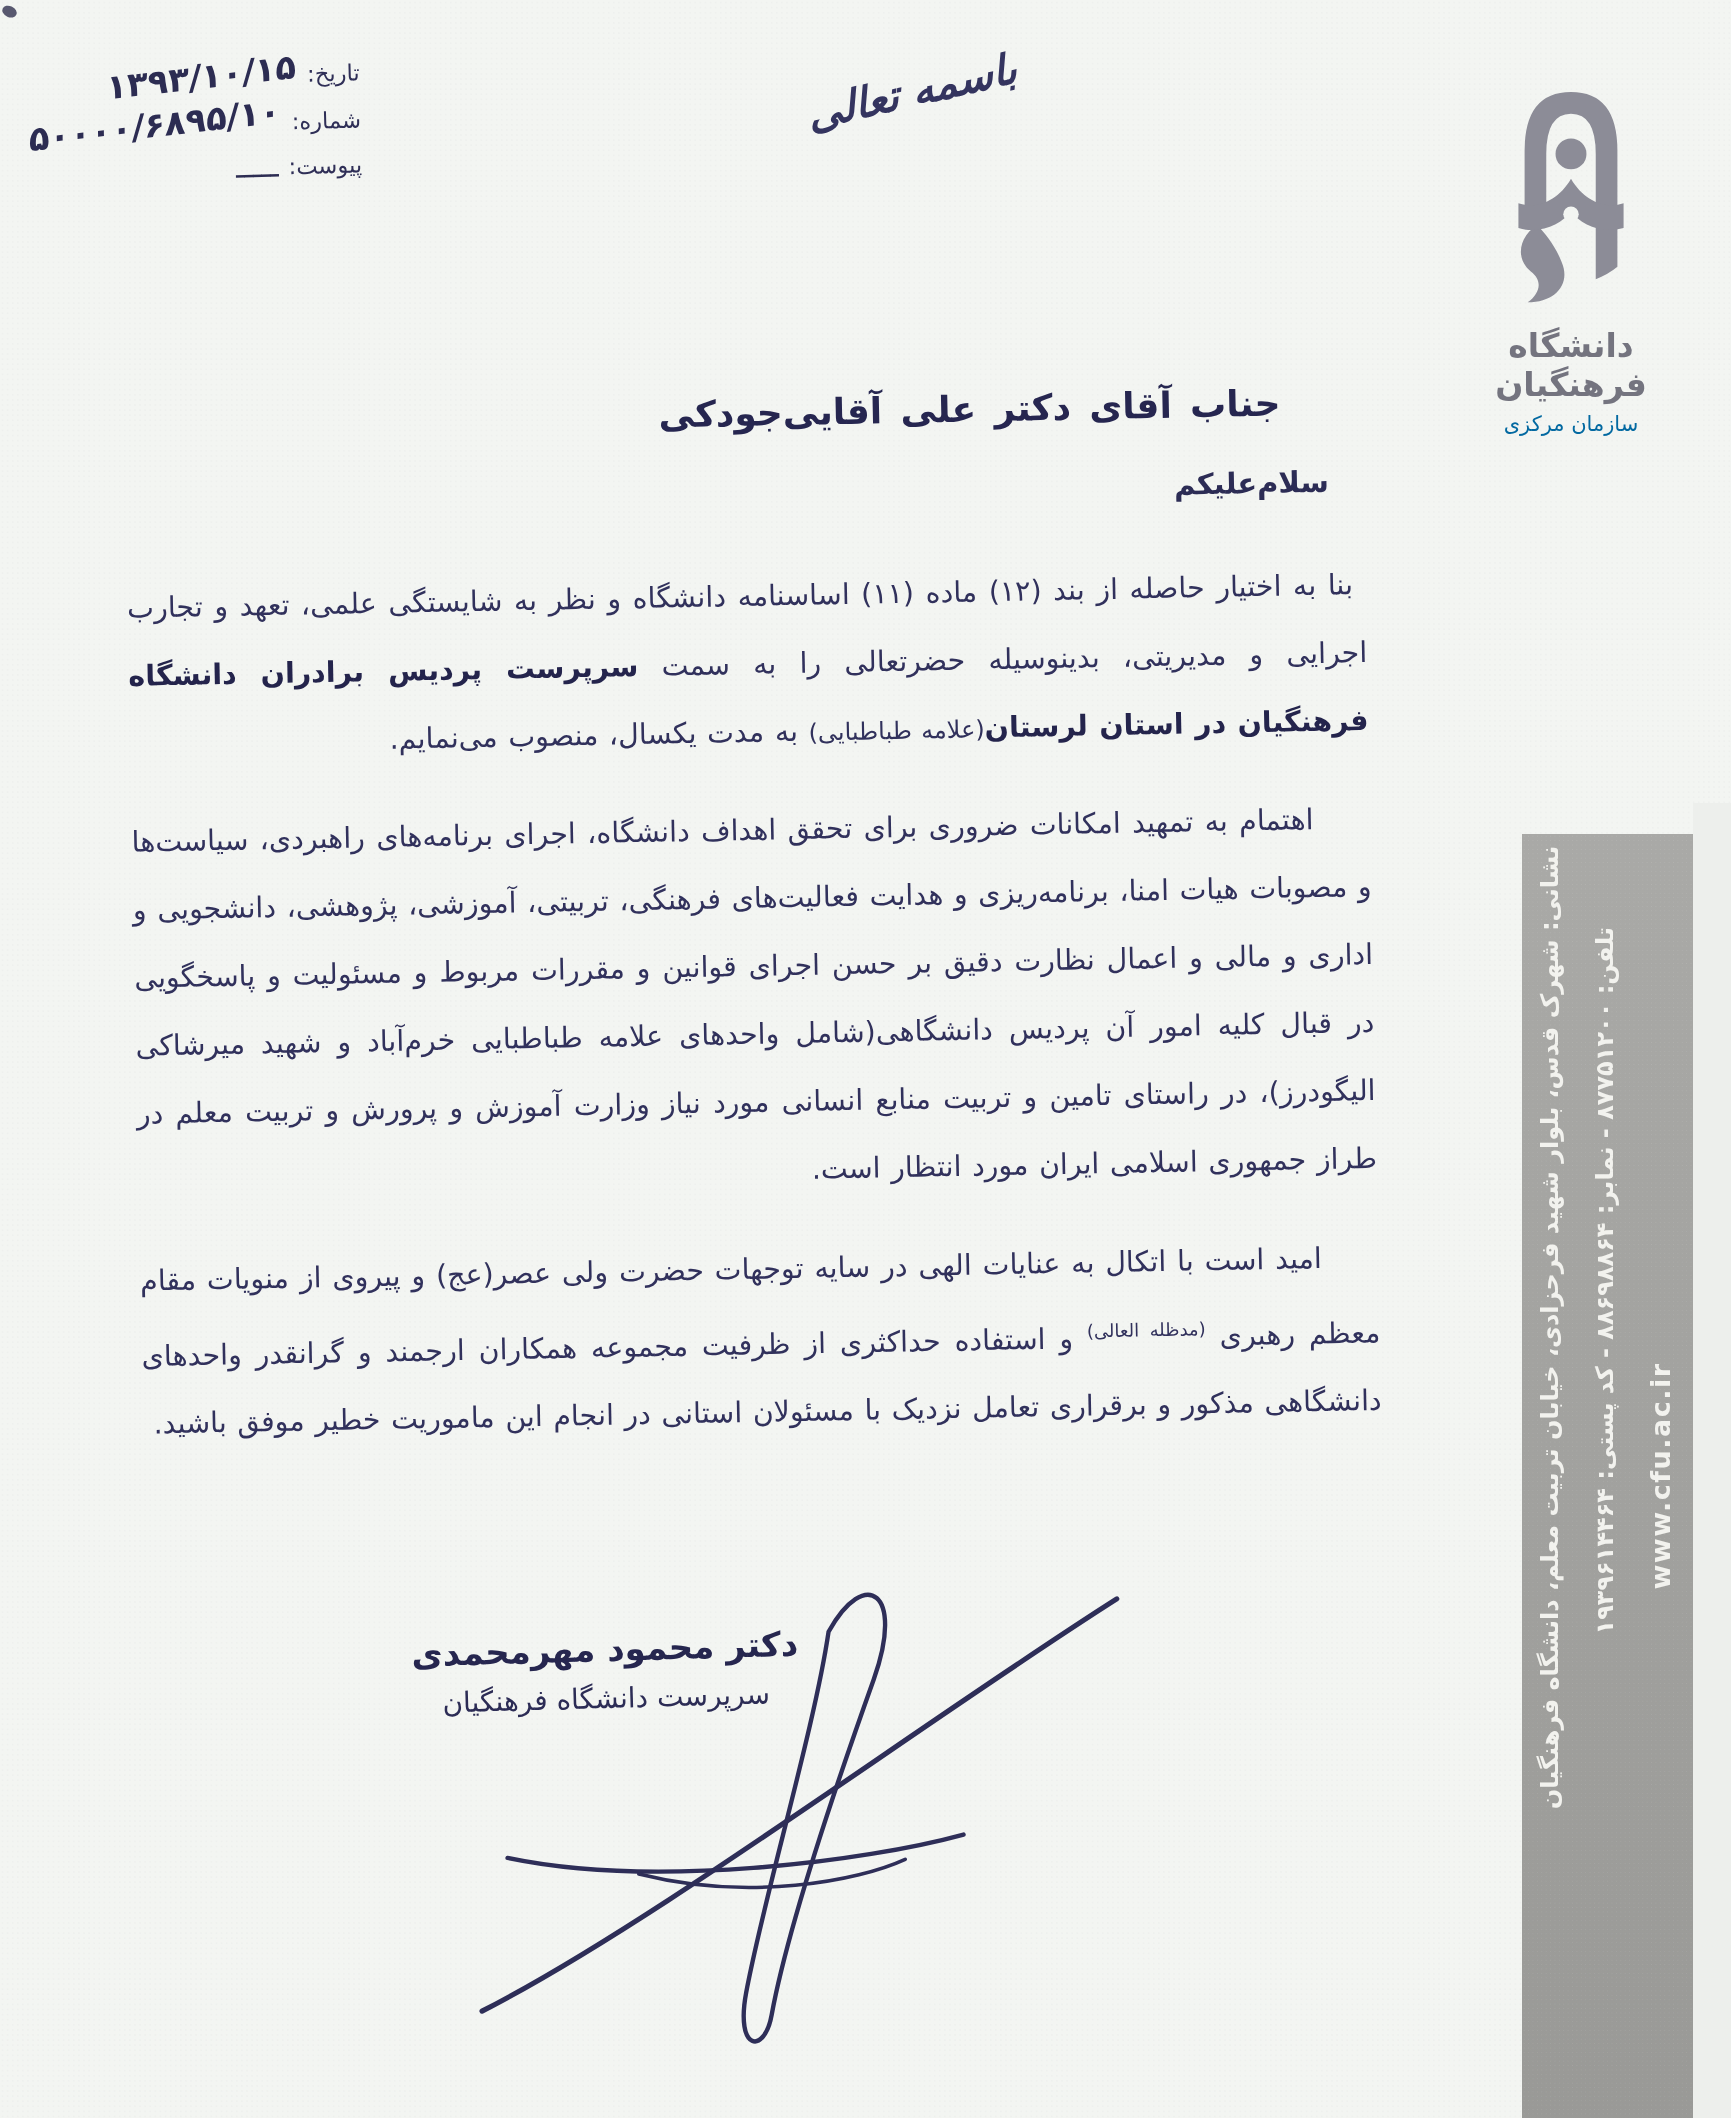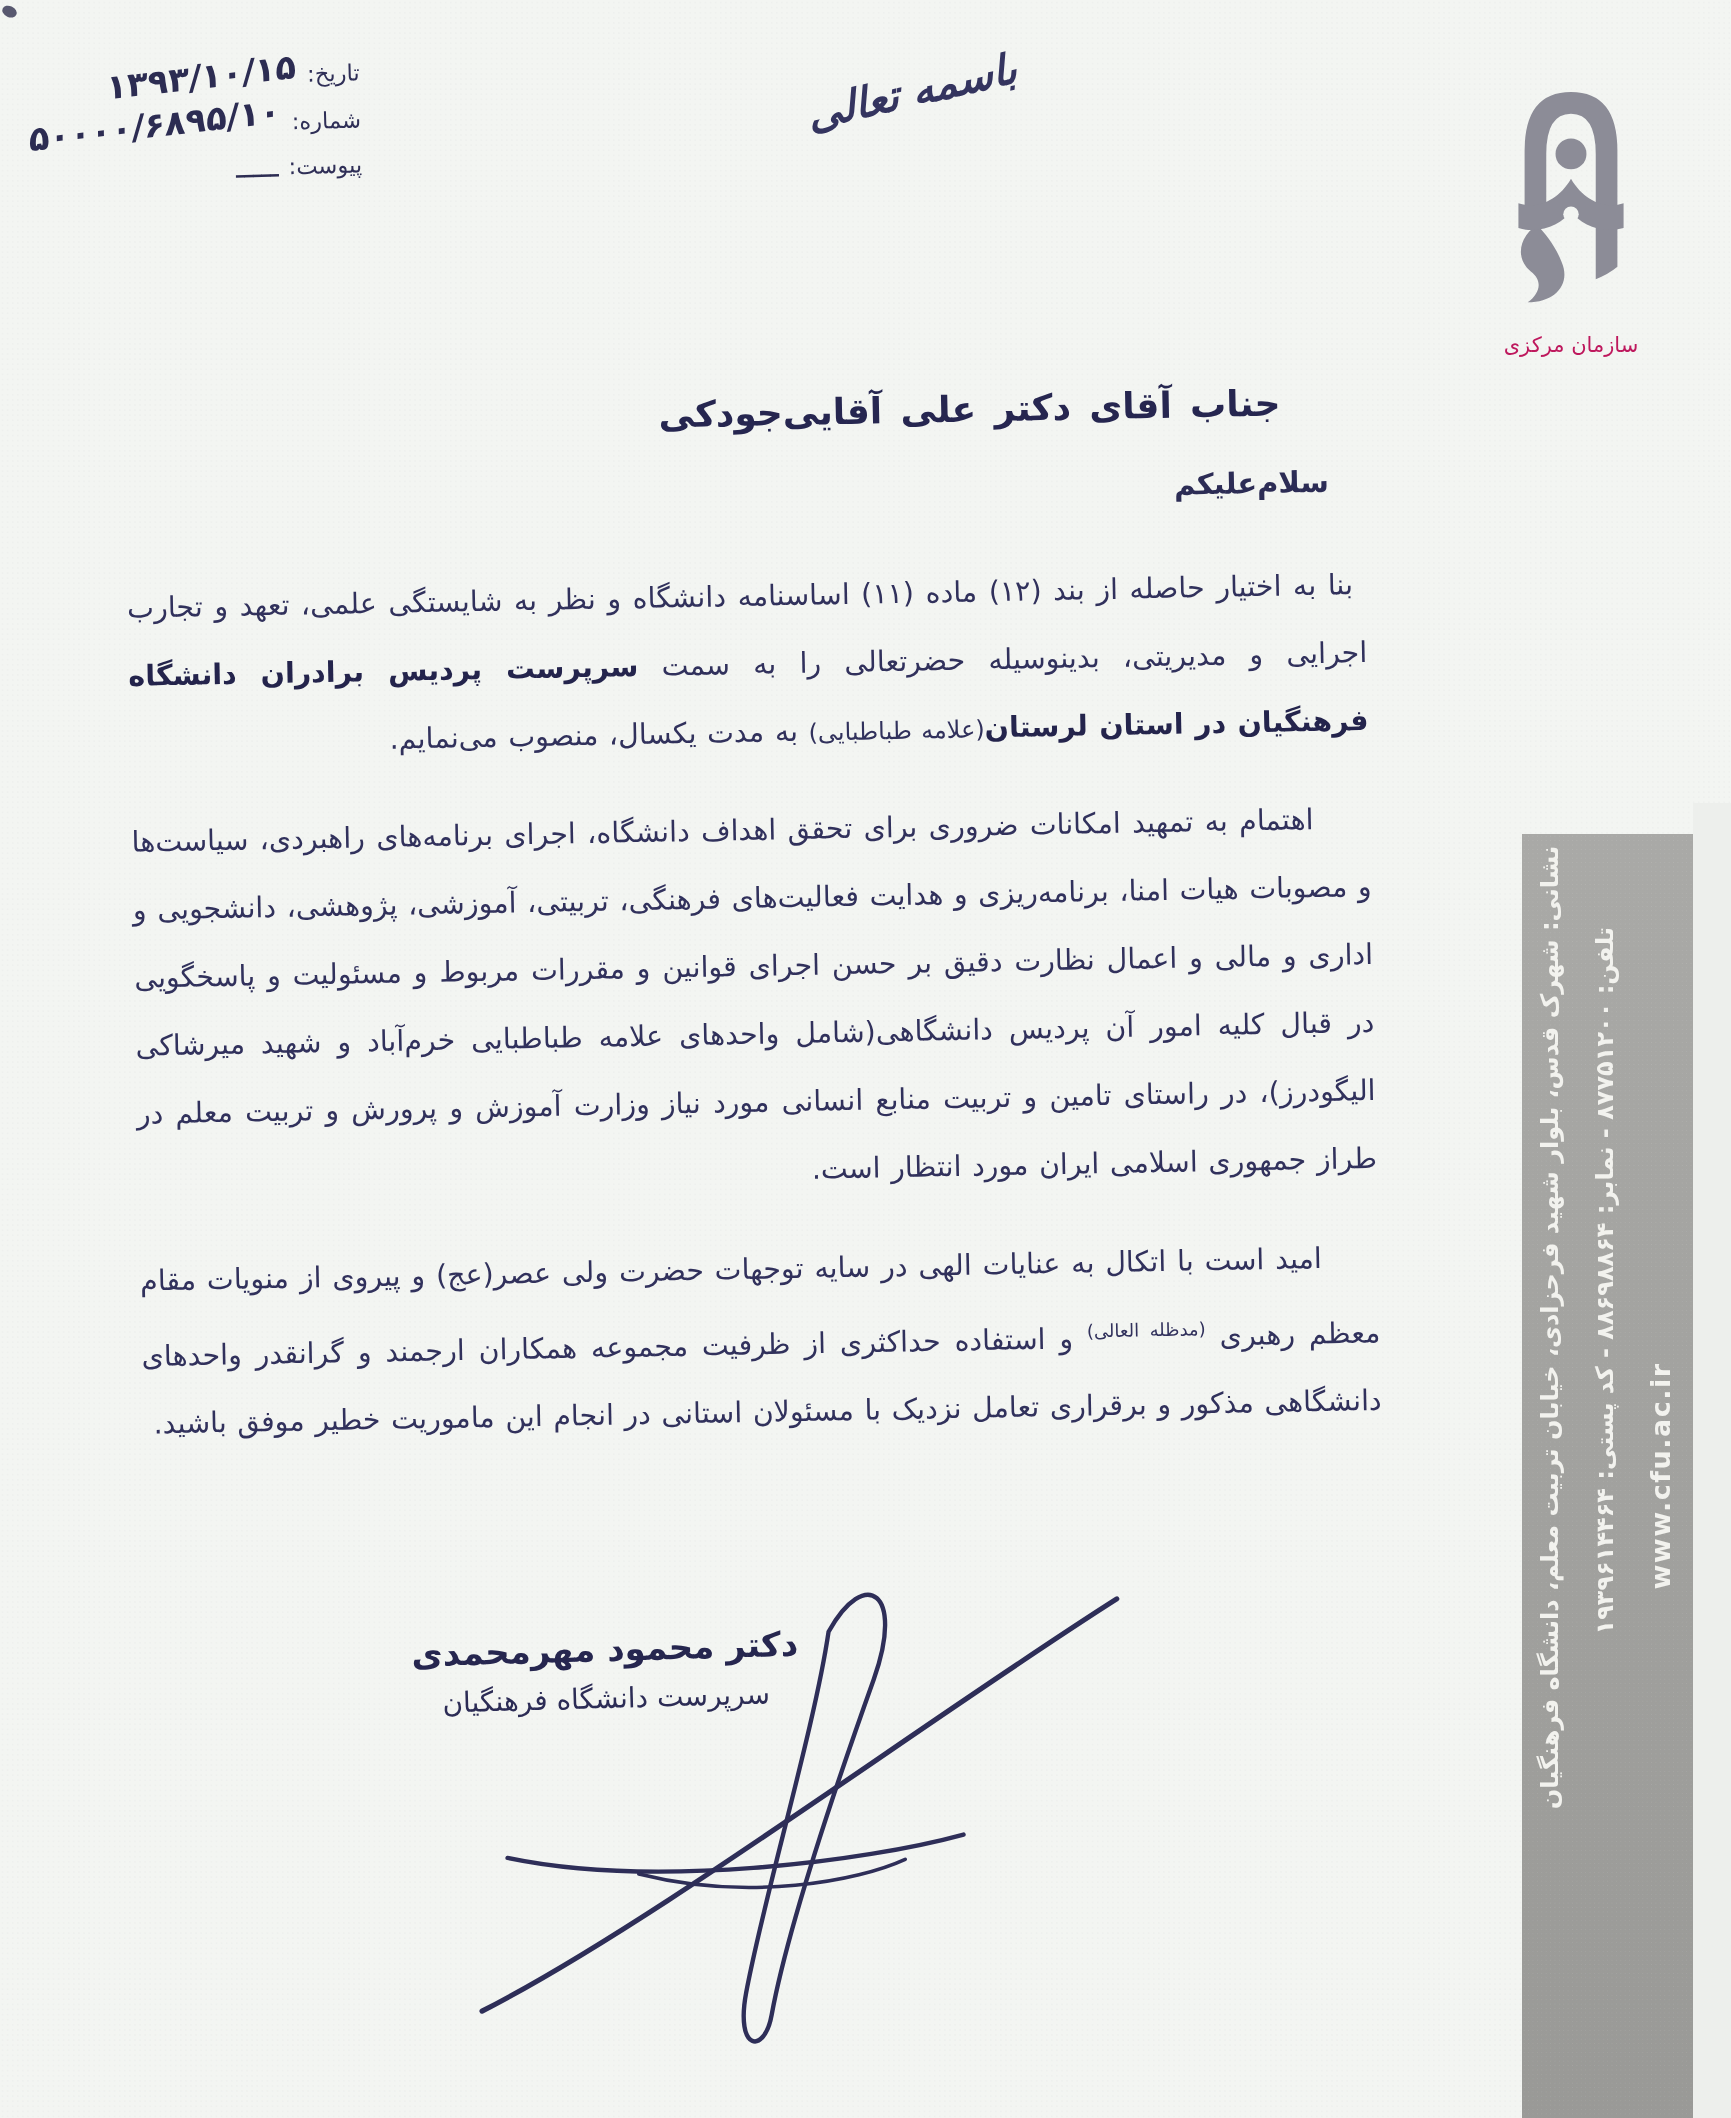--- a/index.html
+++ b/index.html
@@ -24,21 +24,21 @@
 
   
   .basmala{position:absolute;left:788px;top:67px;width:248px;text-align:center;
     font-size:42px;font-weight:bold;font-style:italic;color:#34345f;
     transform:rotate(-13deg) skewX(-4deg);}
 
   
   .logo{position:absolute;left:1445px;top:58px;width:252px;text-align:center;}
   .logo svg{display:block;margin:0 auto;}
   .org-name{font-size:33px;font-weight:bold;color:#74747f;margin-top:1.5px;letter-spacing:0.7px;}
-  .org-sub{font-size:21px;color:#be185d;margin-top:8.8px;}
+  .org-sub{font-size:21px;color:#0369a1;margin-top:8.8px;}
 
   
   .content{position:absolute;left:123px;top:381px;width:1239px;direction:rtl;
     transform:rotate(-1.1deg);transform-origin:top right;}
   .recipient{font-size:36px;font-weight:bold;color:#262650;padding-right:82px;word-spacing:5.8px;}
   .greeting{font-size:29px;color:#2c2c55;margin-top:42px;padding-right:35px;font-weight:bold;}
   .para{font-size:28.5px;line-height:68px;text-align:justify;color:#31315c;word-spacing:1.5px;}
   .p1{margin-top:53px;text-indent:13px;}
   .p2{margin-top:19px;text-indent:57px;}
   .p3{margin-top:31px;text-indent:57px;}
@@ -89,20 +89,21 @@
 
 <div class="logo">
   <svg width="186" height="266" viewBox="0 0 120 172" xmlns="http://www.w3.org/2000/svg">
     <path fill="#8c8c97" d="M30 100 L30 60 Q30 22 60 22 Q90 22 90 60 L90 135 Q84 140 76 143 L76 62 Q76 36 60 36 Q44 36 44 62 L44 100 Z"></path>
     <path fill="#8c8c97" d="M38 108 C26 116 24 130 34 138 C42 144 40 152 32 158 C50 158 60 146 54 132 C50 122 44 114 38 108 Z"></path>
     <circle cx="60" cy="62" r="10" fill="#8c8c97"></circle>
     <path fill="#8c8c97" d="M60 78 C52 92 38 98 26 94 L26 110 C40 114 54 108 60 99 C66 108 80 114 94 110 L94 94 C82 98 68 92 60 78 Z"></path>
     <circle cx="60" cy="101" r="5" fill="#f3f5f2"></circle>
     <rect x="58" y="101" width="4" height="15" fill="#f3f5f2"></rect>
   </svg>
+  <div class="org-name">دانشگاه فرهنگیان</div>
   <div class="org-sub">سازمان مرکزی</div>
 </div>
 
 <div class="content">
   <div class="recipient">جناب آقای دکتر علی آقایی‌جودکی</div>
   <div class="greeting">سلام‌علیکم</div>
 
   <p class="para p1"><span>بنا به اختیار حاصله از بند (۱۲) ماده (۱۱) اساسنامه دانشگاه و نظر به شایستگی علمی، تعهد و تجارب اجرایی و مدیریتی، بدینوسیله حضرتعالی را به سمت </span><span class="bold-inline">سرپرست پردیس برادران دانشگاه فرهنگیان در استان لرستان</span><span class="small-paren">(علامه طباطبایی)</span><span> به مدت یکسال، منصوب می‌نمایم.</span></p>
 
   <p class="para p2">اهتمام به تمهید امکانات ضروری برای تحقق اهداف دانشگاه، اجرای برنامه‌های راهبردی، سیاست‌ها و مصوبات هیات امنا،  برنامه‌ریزی و هدایت فعالیت‌های فرهنگی، تربیتی، آموزشی، پژوهشی، دانشجویی و اداری و مالی و اعمال نظارت دقیق بر حسن اجرای قوانین و مقررات مربوط و مسئولیت و پاسخگویی در قبال کلیه امور آن پردیس دانشگاهی(شامل واحدهای علامه طباطبایی خرم‌آباد و شهید میرشاکی الیگودرز)، در راستای تامین و تربیت منابع انسانی مورد نیاز وزارت آموزش و پرورش و تربیت معلم در طراز جمهوری اسلامی ایران مورد انتظار است.</p>

